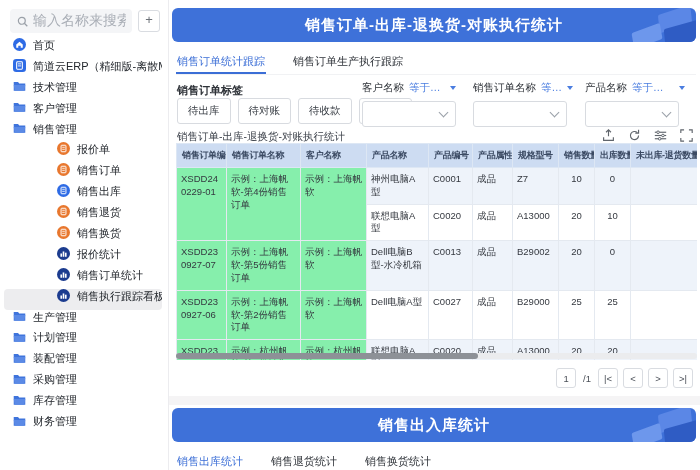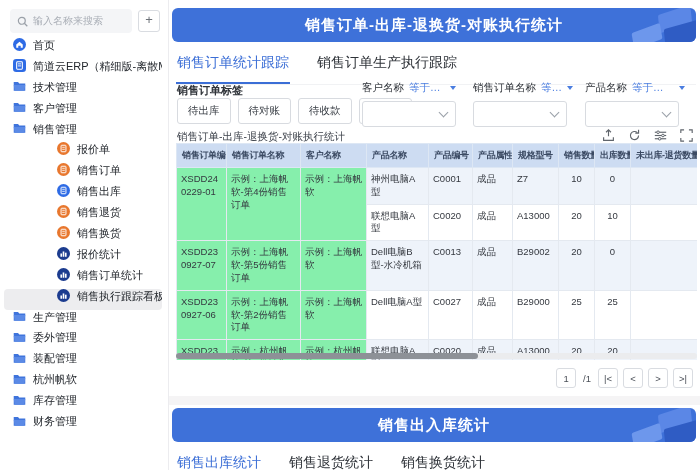--- a/index.html
+++ b/index.html
@@ -3,21 +3,21 @@
 <meta charset="utf-8">
 <style>
   html,body{margin:0;padding:0}
   body{width:700px;height:470px;position:relative;overflow:hidden;background:#fff;
        font-family:"Liberation Sans","DejaVu Sans",sans-serif;color:#20242a;-webkit-font-smoothing:antialiased}
 
   
   .sidebar{position:absolute;left:0;top:0;width:168px;height:470px;background:#fff;border-right:1px solid #ececef;z-index:2}
   .search-row{display:flex;align-items:center;gap:6px;margin:9px 8px 5px 10px}
   .search-box{flex:1;height:24px;background:#f4f5f7;border-radius:4px;display:flex;align-items:center;padding:0 6px;gap:4px;min-width:0}
-  .search-box .ph{color:#a9aeb6;font-size:10px;white-space:nowrap;overflow:hidden}
+  .search-box .ph{color:#a9aeb6;font-size:14px;white-space:nowrap;overflow:hidden}
   .add-btn{width:20px;height:20px;border:1px solid #d9dce1;border-radius:3px;background:#fff;color:#6b7077;
            font-size:13px;line-height:18px;text-align:center;flex:0 0 auto;cursor:pointer}
   .menu{margin-top:2px}
   .menu-item{display:flex;align-items:flex-start;gap:7px;height:20.9px;margin:0 6px 0 4px;padding-left:9px;
              border-radius:4px;font-size:11px;color:#23272d;cursor:pointer;white-space:nowrap;overflow:hidden}
   .menu-item.child{padding-left:53px}
   .menu-item.active{background:#ededef}
   .menu-item .lbl{overflow:hidden;white-space:nowrap}
   .icn{width:13px;height:13px;flex:0 0 auto;display:flex;align-items:center;justify-content:center}
 
@@ -27,21 +27,21 @@
   #banner1{top:8px}#banner2{top:408px}
   .cubes{position:absolute;right:0;top:0;width:72px;height:100%;overflow:hidden}
   .cube{position:absolute;border-radius:2px}
   .c1{width:34px;height:18px;background:#5b87e6;transform:rotate(-18deg) skewX(-12deg);right:4px;top:2px}
   .c2{width:40px;height:20px;background:#2f5cc4;transform:rotate(-16deg) skewX(-10deg);right:-8px;top:16px}
   .c3{width:30px;height:16px;background:#6d97ec;transform:rotate(-20deg) skewX(-10deg);right:34px;top:20px}
 
   
   .tabs{position:absolute;left:176px;right:4px;display:flex;gap:26px;border-bottom:1px solid #f1f2f4}
   #tabs1{top:52px}#tabs2{top:452px;border-bottom:none}
-  .tab{font-size:14px;color:#2e3238;padding:2px 1px 10px;cursor:pointer;white-space:nowrap}
+  .tab{font-size:11px;color:#2e3238;padding:2px 1px 3px;cursor:pointer;white-space:nowrap}
   .tab.active{color:#3b6ed6;border-bottom:2px solid #3b6ed6}
 
   
   .tag-label{position:absolute;left:177px;top:83px;font-size:11px;font-weight:bold;color:#2e3238}
   .tag-buttons{position:absolute;left:177px;top:98px;display:flex;gap:7px}
   .tag-btn{border:1px solid #d8dbe0;border-radius:3px;background:#fff;color:#3a3f46;font-size:10.5px;
            padding:5px 10px;cursor:pointer;white-space:nowrap}
   .filter-group{position:absolute;top:81px;width:94px}
   .fg1{left:362px}.fg2{left:473px;width:100px}.fg3{left:585px;width:100px}
   .fg-head{display:flex;align-items:center;gap:5px;font-size:10.5px;white-space:nowrap}
@@ -241,39 +241,39 @@
         </span>
         <span class="lbl">生产管理</span>
       </div>
       <div class="menu-item">
         <span class="icn">
           <svg width="14" height="12" viewBox="0 0 18 15">
             <path d="M1 2h6l1.6 2H17v10H1z" fill="#3f74dc"></path>
             <path d="M1 6h16l-1.4 8H2.4z" fill="#5b8ae6"></path>
           </svg>
         </span>
-        <span class="lbl">委外管理</span>
+        <span class="lbl">计划管理</span>
       </div>
       <div class="menu-item">
         <span class="icn">
           <svg width="14" height="12" viewBox="0 0 18 15">
             <path d="M1 2h6l1.6 2H17v10H1z" fill="#3f74dc"></path>
             <path d="M1 6h16l-1.4 8H2.4z" fill="#5b8ae6"></path>
           </svg>
         </span>
         <span class="lbl">装配管理</span>
       </div>
       <div class="menu-item">
         <span class="icn">
           <svg width="14" height="12" viewBox="0 0 18 15">
             <path d="M1 2h6l1.6 2H17v10H1z" fill="#3f74dc"></path>
             <path d="M1 6h16l-1.4 8H2.4z" fill="#5b8ae6"></path>
           </svg>
         </span>
-        <span class="lbl">杭州帆软</span>
+        <span class="lbl">采购管理</span>
       </div>
       <div class="menu-item">
         <span class="icn">
           <svg width="14" height="12" viewBox="0 0 18 15">
             <path d="M1 2h6l1.6 2H17v10H1z" fill="#3f74dc"></path>
             <path d="M1 6h16l-1.4 8H2.4z" fill="#5b8ae6"></path>
           </svg>
         </span>
         <span class="lbl">库存管理</span>
       </div>

